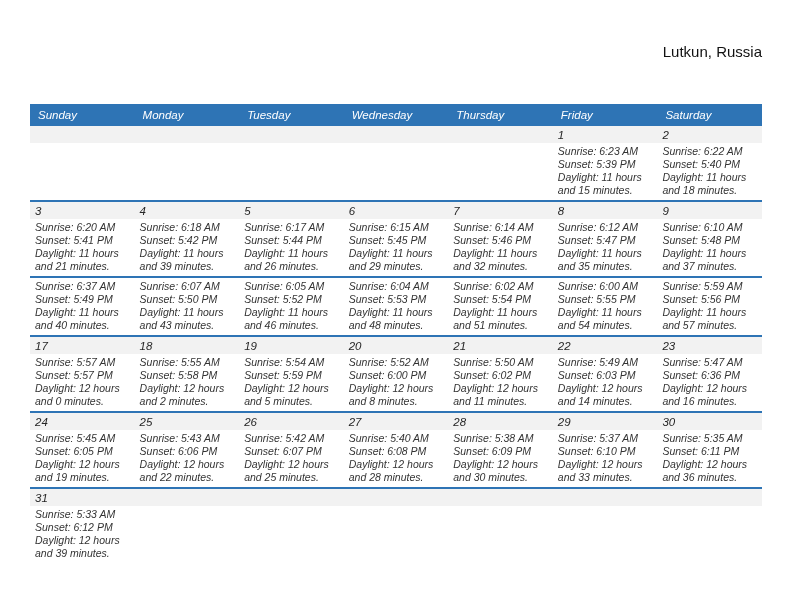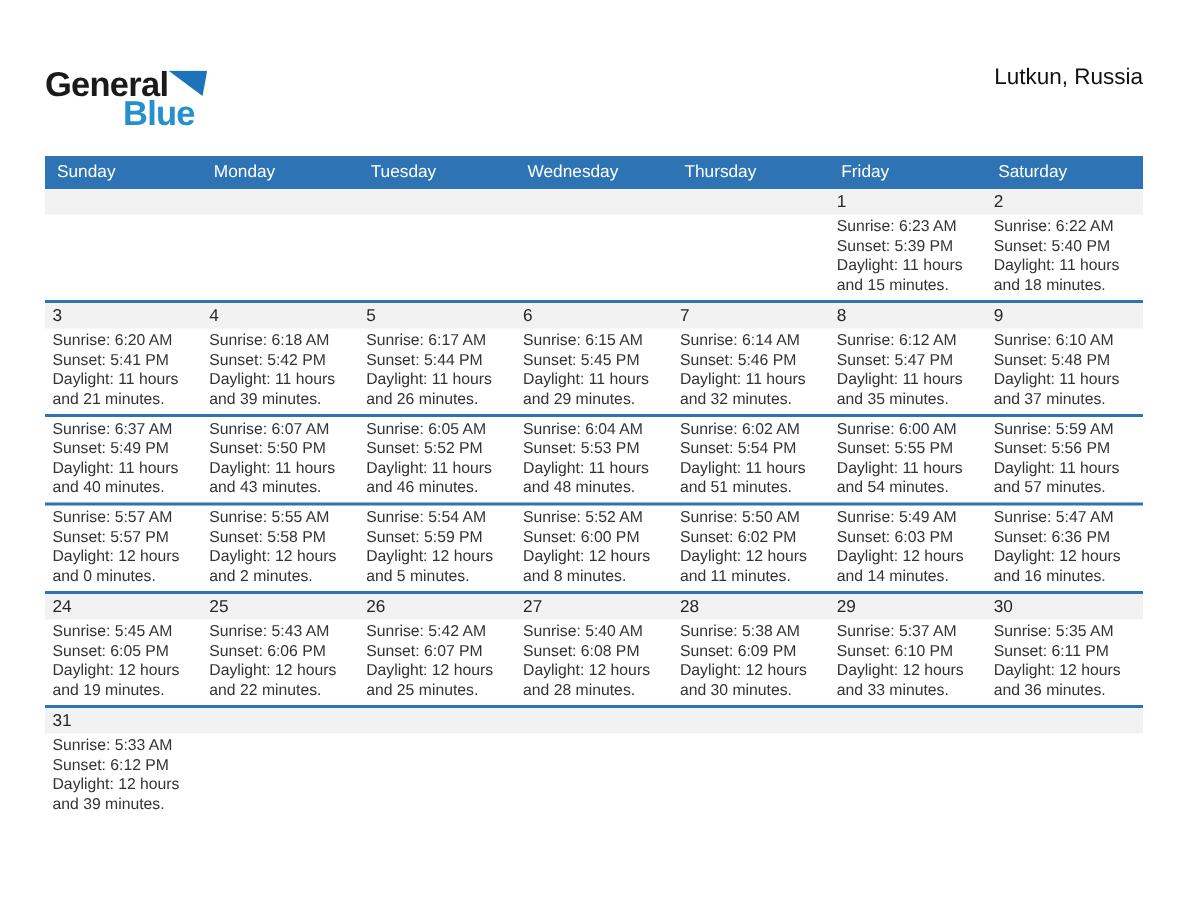--- a/index.html
+++ b/index.html
@@ -18,21 +18,21 @@
     display:inline-block;width:26px;height:17px;margin-left:0px;margin-top:2px;
     background:var(--logo-triangle,#1C73B9);
     clip-path:polygon(0 0,100% 0,88% 100%);
   }
   .logo-word2{font-size:23px;font-weight:600;letter-spacing:-0.5px;color:var(--logo-blue,#2590CE);margin-left:52px;margin-top:-4px;}
   
   .titles{position:absolute;right:30px;top:34px;text-align:right;}
   .title{font-size:28px;color:#111111;letter-spacing:-0.5px;}
   .subtitle{font-size:15px;color:#111111;margin-top:9px;}
   
-  .calendar{position:absolute;left:30px;top:104px;width:732px;}
+  .calendar{position:absolute;left:30px;top:104px;width:732px;font-style:italic;}
   .weekday-row{
     display:grid;grid-template-columns:repeat(7,1fr);
     background:var(--weekday-bg,#2E74B5);height:22px;align-items:center;
   }
   .weekday{color:var(--weekday-text,#ffffff);font-size:11.5px;padding-left:8px;}
   .week{border-bottom:2px solid var(--week-divider,#2E74B5);}
   .week.last{border-bottom:none;}
   .date-strip{
     display:grid;grid-template-columns:repeat(7,1fr);
     background:var(--strip-bg,#F2F2F2);height:17px;align-items:center;
@@ -40,27 +40,20 @@
   .date-cell{font-size:11.5px;color:#262626;padding-left:5px;}
   .week-body{display:grid;grid-template-columns:repeat(7,1fr);}
   .day-cell{min-height:54px;padding:2px 2px 1px 5px;}
   .day-line{font-size:10.5px;line-height:13px;color:#333333;white-space:nowrap;}
 </style>
 </head>
 <body>
 
 <div id="page">
 
-  <div class="logo">
-    <div class="logo-line1">
-      <span class="logo-word1">General</span>
-      <span class="logo-triangle"></span>
-    </div>
-    <div class="logo-word2">Blue</div>
-  </div>
 
   <div class="titles">
     <div class="subtitle">Lutkun, Russia</div>
   </div>
 
   <div class="calendar">
     <div class="weekday-row">
         <div class="weekday">Sunday</div>
         <div class="weekday">Monday</div>
         <div class="weekday">Tuesday</div>
@@ -195,20 +188,29 @@
             </div>
             <div class="day-cell">
               <div class="day-line">Sunrise: 5:59 AM</div>
               <div class="day-line">Sunset: 5:56 PM</div>
               <div class="day-line">Daylight: 11 hours</div>
               <div class="day-line">and 57 minutes.</div>
             </div>
           </div>
         </div>
         <div class="week">
+          <div class="date-strip">
+            <div class="date-cell">17</div>
+            <div class="date-cell">18</div>
+            <div class="date-cell">19</div>
+            <div class="date-cell">20</div>
+            <div class="date-cell">21</div>
+            <div class="date-cell">22</div>
+            <div class="date-cell">23</div>
+          </div>
           <div class="week-body">
             <div class="day-cell">
               <div class="day-line">Sunrise: 5:57 AM</div>
               <div class="day-line">Sunset: 5:57 PM</div>
               <div class="day-line">Daylight: 12 hours</div>
               <div class="day-line">and 0 minutes.</div>
             </div>
             <div class="day-cell">
               <div class="day-line">Sunrise: 5:55 AM</div>
               <div class="day-line">Sunset: 5:58 PM</div>

